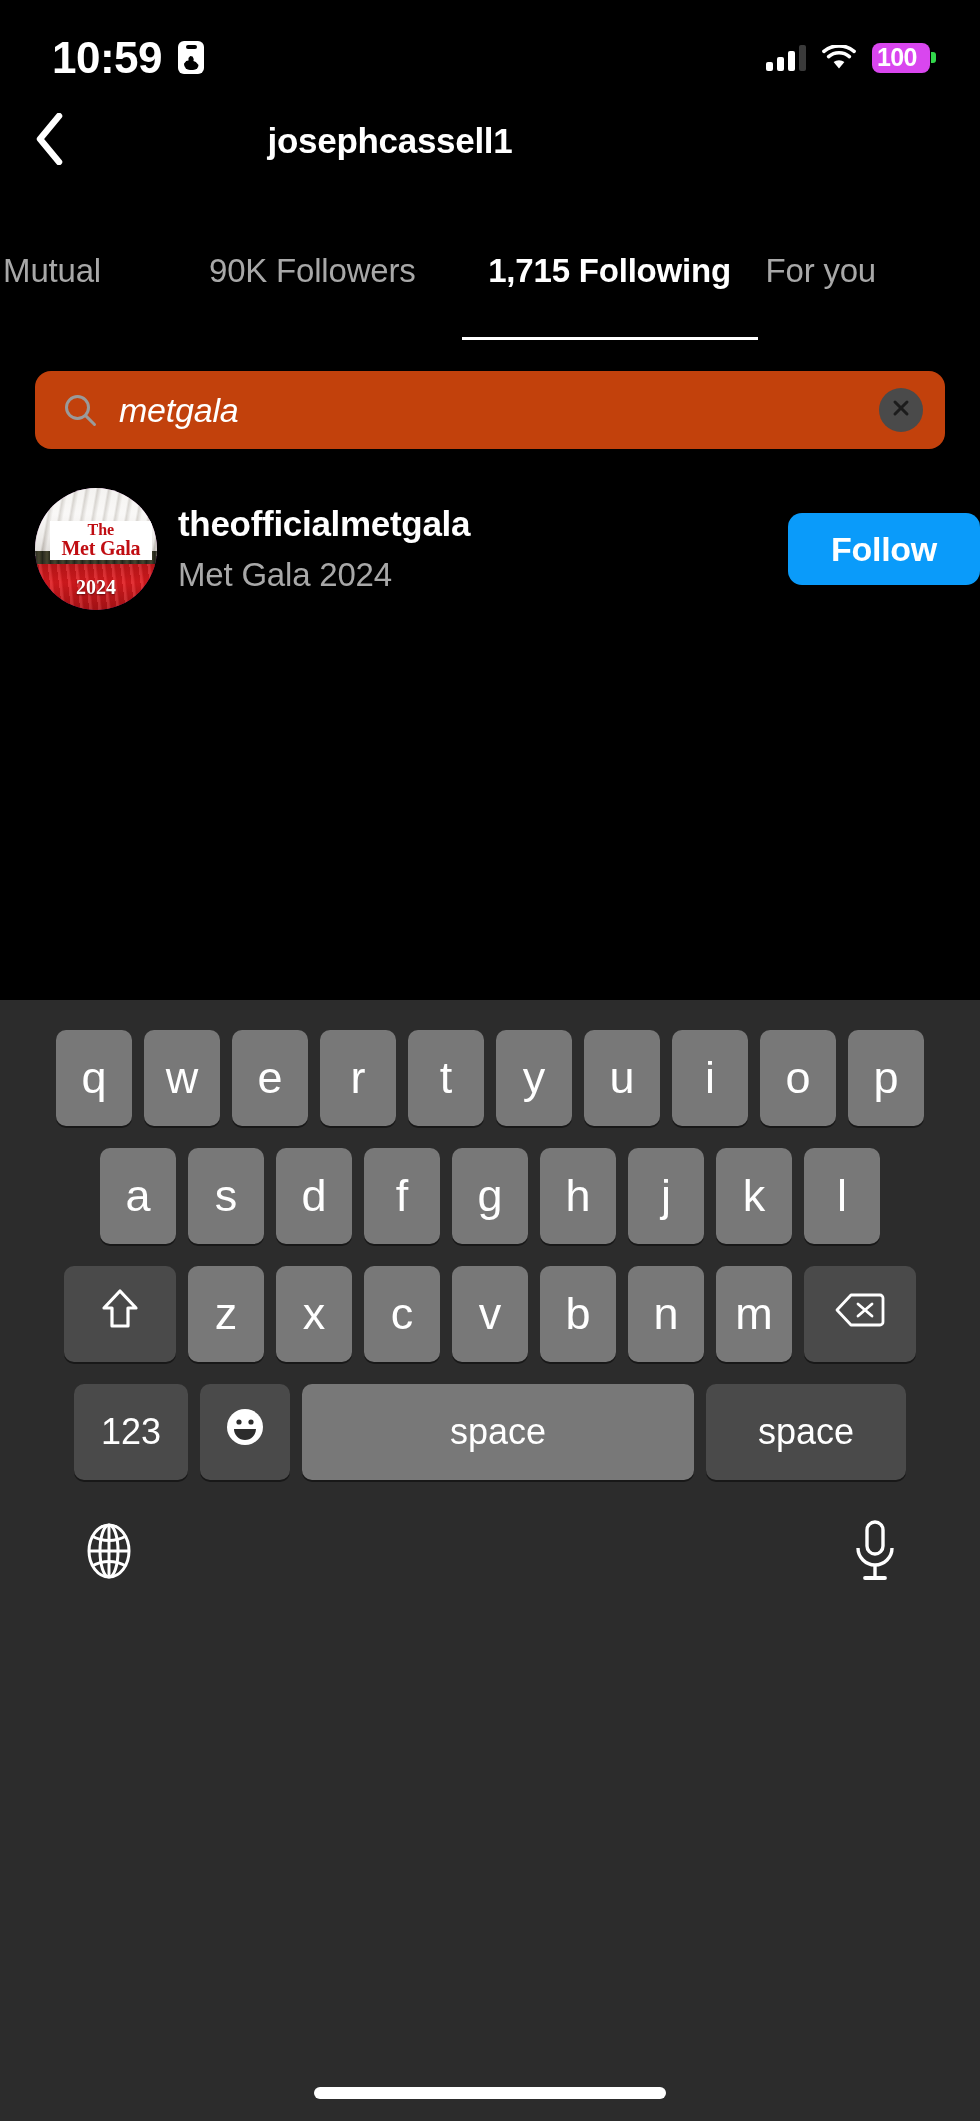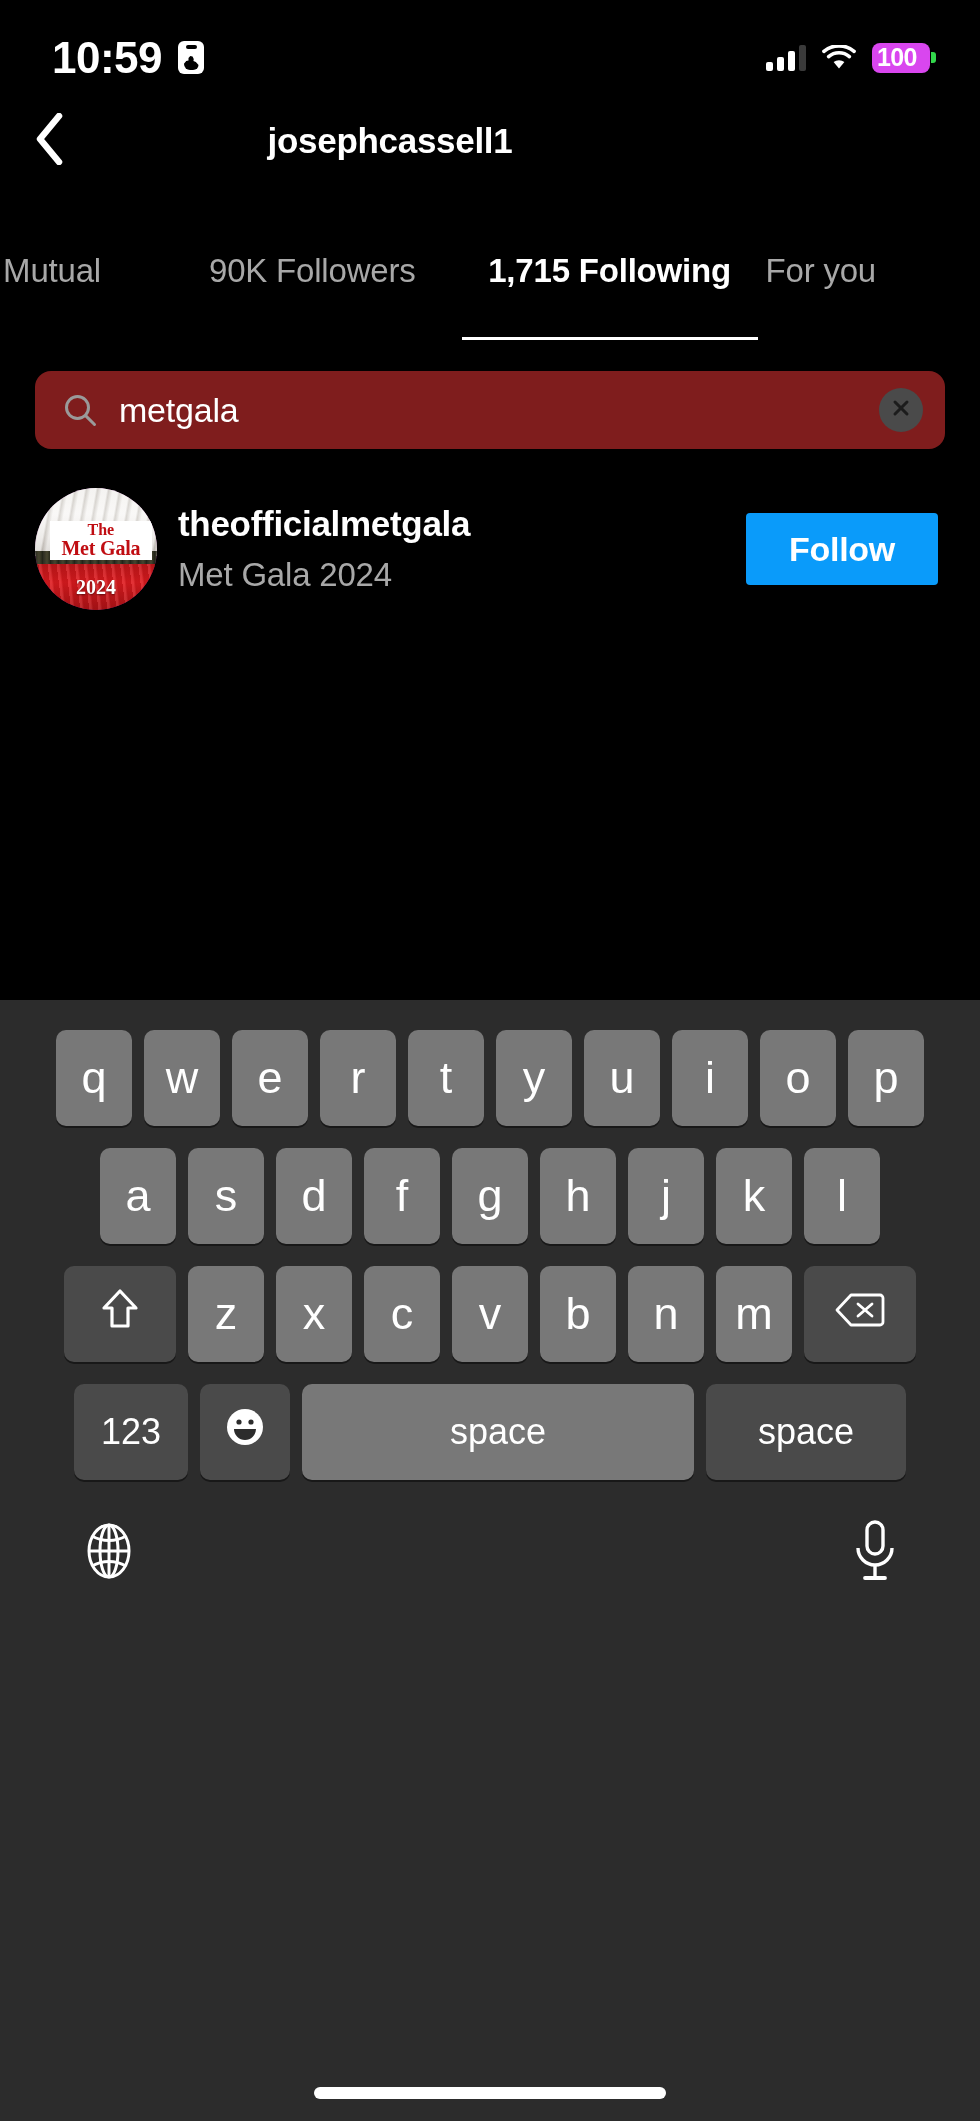--- a/index.html
+++ b/index.html
@@ -66,22 +66,22 @@
     height: 3px; background: #fff;
   }
   .tab-mutual { width: 200px; justify-content: flex-start; margin-left: -24px; }
   .tab-followers { width: 290px; }
   .tab-following { width: 320px; }
   .tab-foryou { width: 220px; justify-content: flex-start; }
 
   
   .searchwrap { position: absolute; top: 371px; left: 35px; width: 910px; height: 78px; }
   .searchbar {
-    width: 100%; height: 78px; background: #7f1d1d; border-radius: 16px;
-    display: flex; align-items: center; padding: 0 22px 0 28px;
+    width: 100%; height: 78px; background: #c2410c; border-radius: 16px;
+    display: flex; align-items: center; padding: 0 22px 0 28px; font-style: italic;
   }
   .search-mag { width: 34px; height: 34px; flex: 0 0 auto; margin-right: 22px; }
   .search-value { flex: 1; color: #fff; font-size: 34px; letter-spacing: -0.2px; }
   .search-clear {
     width: 44px; height: 44px; border-radius: 50%; background: #4a4a4a;
     display: flex; align-items: center; justify-content: center; flex: 0 0 auto;
   }
 
   
   .result { position: absolute; top: 484px; left: 0; width: 980px; height: 130px; display: flex; align-items: center; }
@@ -109,21 +109,21 @@
   .av-year {
     position: absolute; bottom: 9%; left: 0; right: 0; text-align: center;
     font-family: "Liberation Serif", serif; color: #fff; font-weight: 700; font-size: 20px;
     text-shadow: 0 1px 2px rgba(0,0,0,0.5);
     margin-top: 13px;
   }
   .result-text { margin-left: 21px; display: flex; flex-direction: column; justify-content: center; gap: 12px; flex: 1; }
   .result-user { color: #fff; font-size: 35px; font-weight: 700; letter-spacing: -0.3px; }
   .result-name { color: #a8a8a8; font-size: 33px; font-weight: 400; letter-spacing: -0.2px; }
   .follow-btn {
-    margin-right: 42px; width: 192px; height: 72px; border-radius: 4px;
+    width: 192px; height: 72px; border-radius: 14px;
     background: #0A9BFA; color: #fff; font-size: 34px; font-weight: 700;
     display: flex; align-items: center; justify-content: center; letter-spacing: -0.3px;
     border: none; font-family: "Liberation Sans", sans-serif; flex: 0 0 auto;
   }
 
   
   .keyboard {
     position: absolute; left: 0; bottom: 0; width: 980px; height: 1121px;
     background: #2C2C2C;
   }

